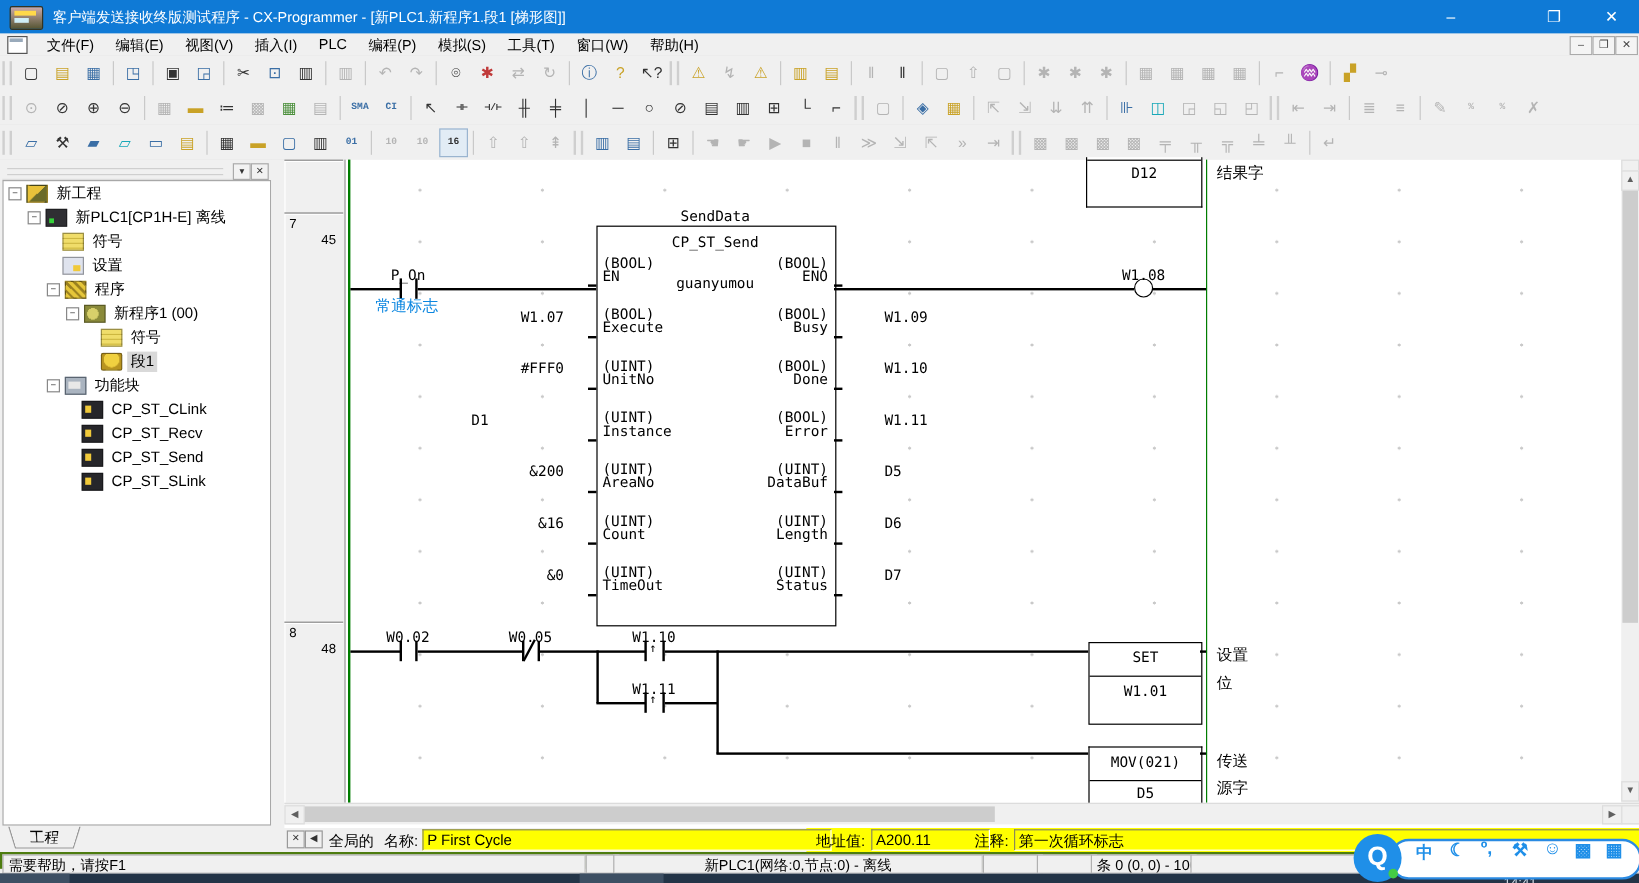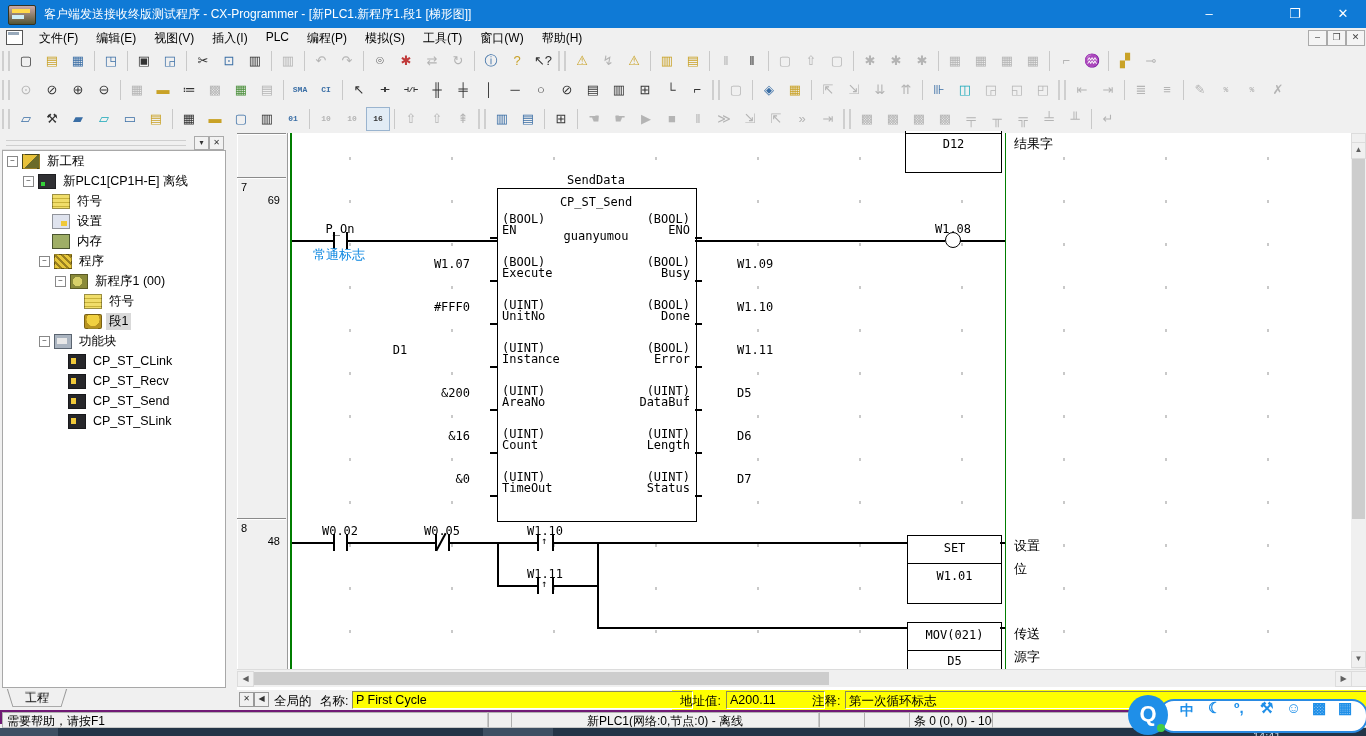--- a/index.html
+++ b/index.html
@@ -95,21 +95,21 @@
   #projtab{position:absolute;left:10px;top:0px;width:52px;height:17px;background:#f0f0f0;
            border-left:1px solid #999;border-right:1px solid #999;border-bottom:1px solid #999;
            transform:perspective(12px) rotateX(-8deg);font-size:12px;text-align:center;}
   .nbtn{position:absolute;top:2px;width:13px;height:13px;border:1px solid #999;background:#f0f0f0;
         font-size:8px;line-height:11px;text-align:center;color:#333;}
   .nlbl{position:absolute;top:3px;font-size:12.5px;white-space:nowrap;}
   .nfield{position:absolute;top:1px;height:15px;background:#ffff00;border:1px solid #8a8a5a;
           border-right-color:#fff;border-bottom-color:#fff;font-size:12.5px;padding:1px 18px 0 3px;white-space:nowrap;overflow:hidden;}
   #nb-yellow{position:absolute;left:672px;top:0;width:694px;height:20px;background:#ffff00;}
   
-  #statusbar{left:0;top:710px;width:1366px;height:14px;background:#701a75;}
+  #statusbar{left:0;top:710px;width:1366px;height:14px;background:#4d7c0f;}
   .scell{position:absolute;top:2px;height:14px;border:1px solid #c8c8c8;border-top-color:#b0b0b0;border-left-color:#b0b0b0;
          background:#f0f0f0;font-size:12px;padding:0 4px;white-space:nowrap;overflow:hidden;text-align:center;}
   
   #taskbar{left:0;top:728px;width:1366px;height:8px;background:#233447;}
   .tkhl{position:absolute;top:0;height:8px;background:#3d4f63;}
   #tkclock{position:absolute;left:1253px;top:2px;color:#cfd8e2;font-size:11px;}
   
   #ime{left:1128px;top:695px;width:238px;height:38px;}
   #imepill{position:absolute;left:30px;top:4px;width:206px;height:30px;background:#fff;border:2px solid #2a8ae2;border-radius:16px;}
   #imeq{position:absolute;left:0px;top:0px;width:40px;height:40px;background:#1f8fe8;border-radius:50%;
@@ -341,25 +341,20 @@
             <span class="noexp"></span>
             <span class="tico ic-symbols"></span>
             <span class="tlabel">符号</span>
           </div>
           <div class="trow" style="padding-left: 36px;">
             <span class="noexp"></span>
             <span class="tico ic-settings"></span>
             <span class="tlabel">设置</span>
           </div>
           <div class="trow" style="padding-left: 36px;">
-            <span class="noexp"></span>
-            <span class="tico ic-memory"></span>
-            <span class="tlabel">内存</span>
-          </div>
-          <div class="trow" style="padding-left: 36px;">
             <span class="exp">−</span>
             <span class="tico ic-programs"></span>
             <span class="tlabel">程序</span>
           </div>
           <div class="trow" style="padding-left: 52px;">
             <span class="exp">−</span>
             <span class="tico ic-program"></span>
             <span class="tlabel">新程序1 (00)</span>
           </div>
           <div class="trow" style="padding-left: 68px;">
@@ -402,21 +397,21 @@
 
     <div id="splitter"></div>
 
     <div id="ladder">
       <div id="lgrid"></div>
 
       <div id="rowhdr">
         <div class="rcell" style="top:0;height:44px;"></div>
         <div class="rcell" style="top:44px;height:341px;">
           <div class="rnum">7</div>
-          <div class="rstep">69</div>
+          <div class="rstep">45</div>
         </div>
         <div class="rcell" style="top:385px;height:151px;">
           <div class="rnum">8</div>
           <div class="rstep">48</div>
         </div>
       </div>
 
       <div class="rail" style="left:53px;top:0;width:2px;height:536px;"></div>
       <div class="rail" style="left:768px;top:0;width:1px;height:536px;"></div>
 

